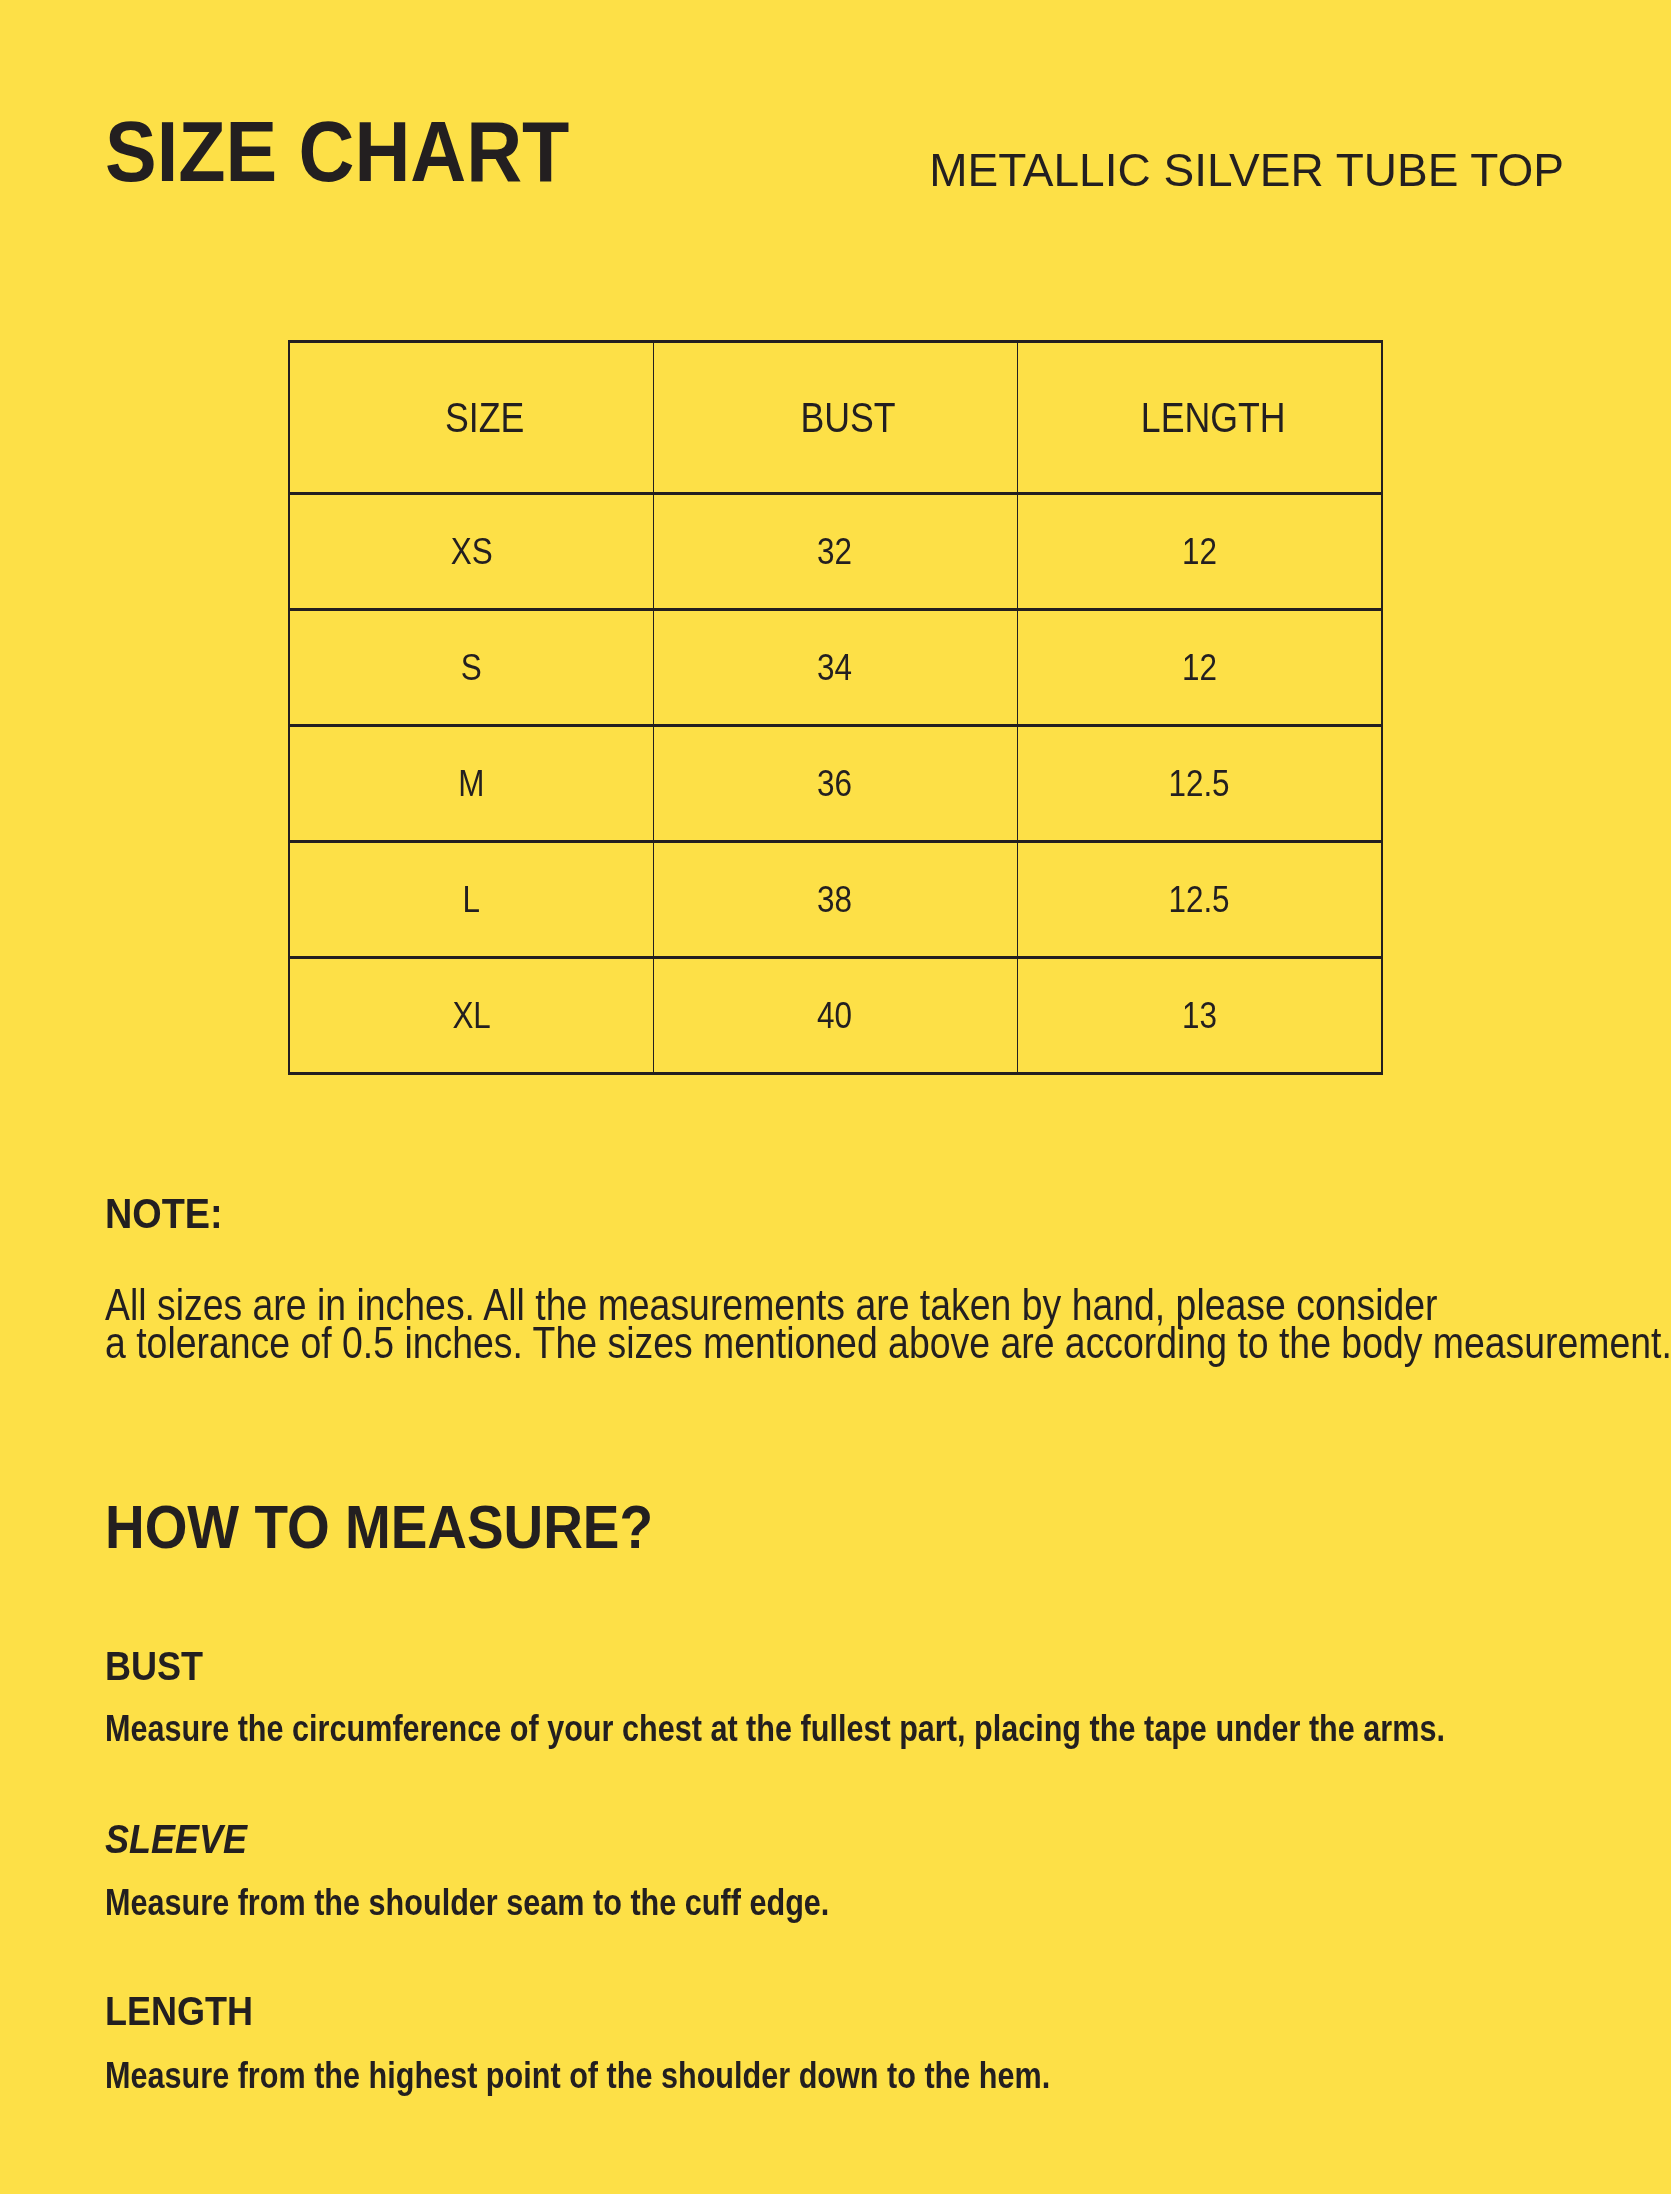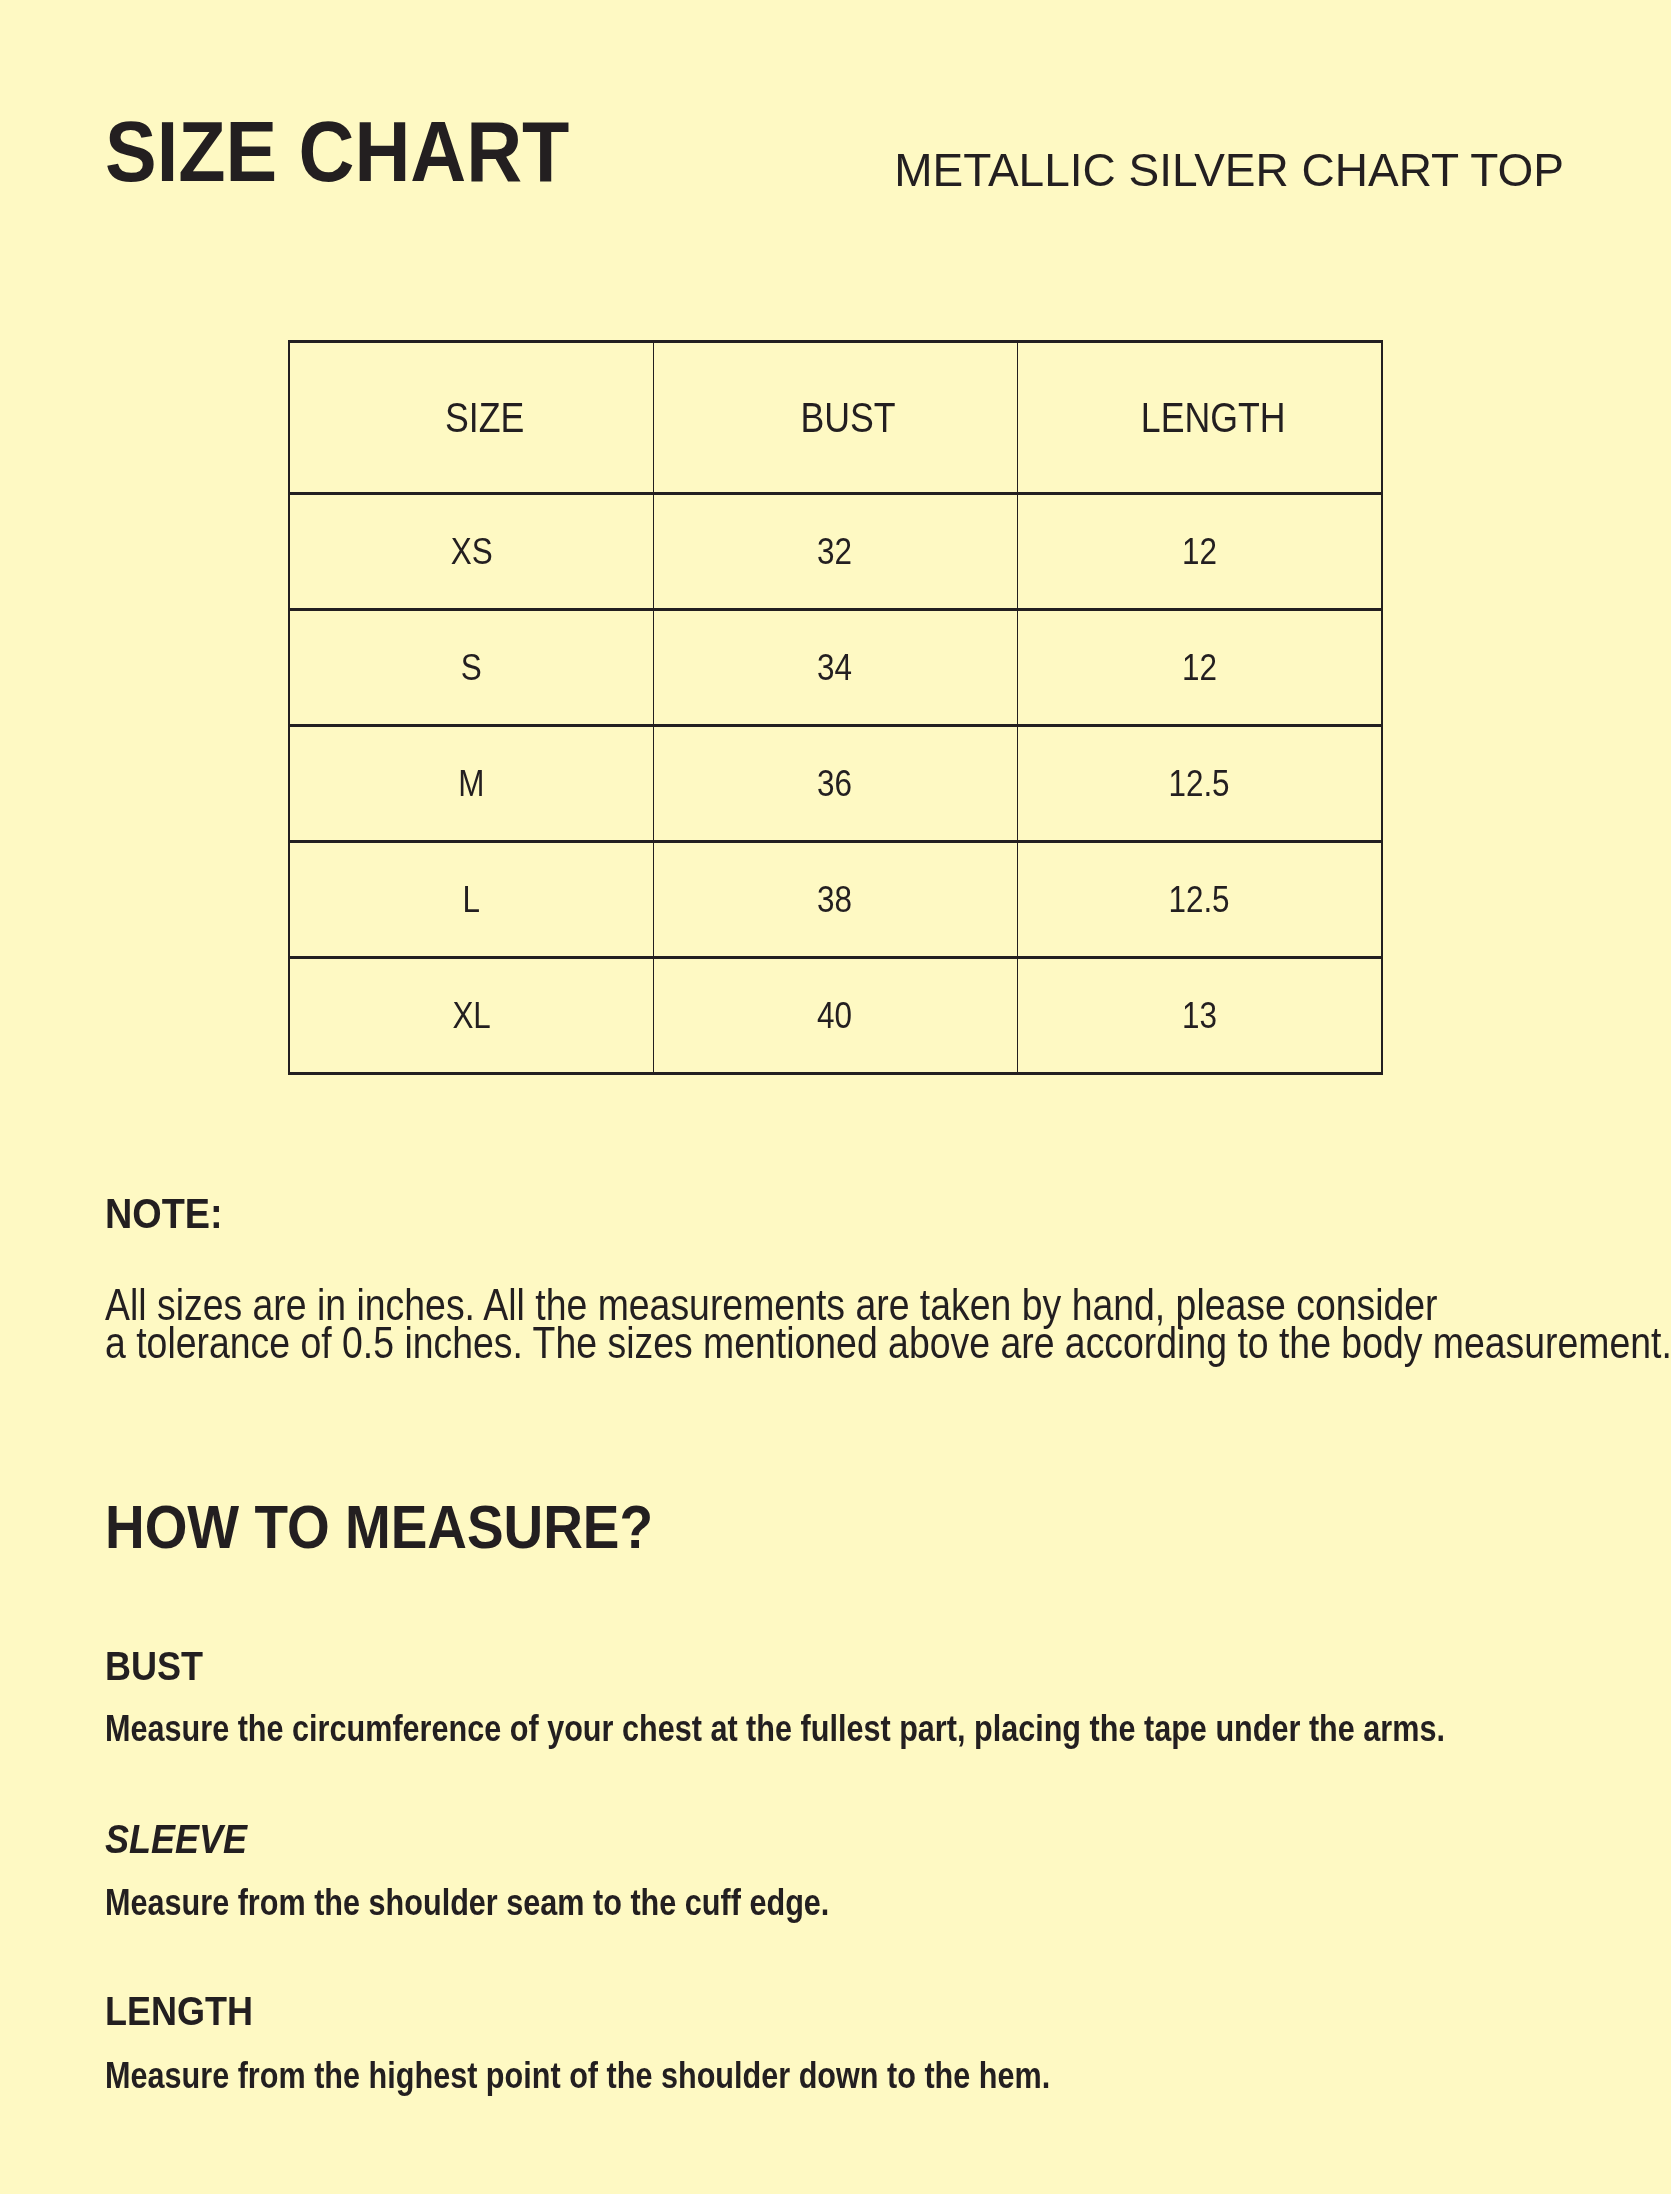--- a/index.html
+++ b/index.html
@@ -1,20 +1,20 @@
 <!DOCTYPE html>
 <html style="font-size:9.6px"><head>
 <meta charset="utf-8">
 <style>
   html, body { margin: 0; padding: 0; background: #e8e8e8; }
   .page {
     position: relative;
     width: 1672px;
     height: 2194px;
-    background: #fef9c3;
+    background: #fde047;
     overflow: hidden;
     font-family: "Liberation Sans", "DejaVu Sans", sans-serif;
     color: #231f20;
   }
   .tb { position: absolute; white-space: nowrap; line-height: 1; }
 
   
   .cx   { display: inline-block; transform: scaleX(0.85); transform-origin: 0 100%; }
   .cx-h { display: inline-block; transform: scaleX(0.90); transform-origin: 0 100%; }
   .cx-c { display: inline-block; transform: scaleX(0.85); transform-origin: 50% 50%; }
@@ -60,21 +60,21 @@
 </head>
 <body>
 
 <div class="page">
 
   <div class="tb doc-title">
     <span class="cx-h">SIZE CHART</span>
   </div>
 
   <div class="tb product">
-    <span>METALLIC SILVER CHART TOP</span>
+    <span>METALLIC SILVER TUBE TOP</span>
   </div>
 
   <table class="size-table">
     <colgroup>
       <col style="width:364px">
       <col style="width:364px">
       <col style="width:365px">
     </colgroup>
     <tbody>
       <tr class="hdr-row">

